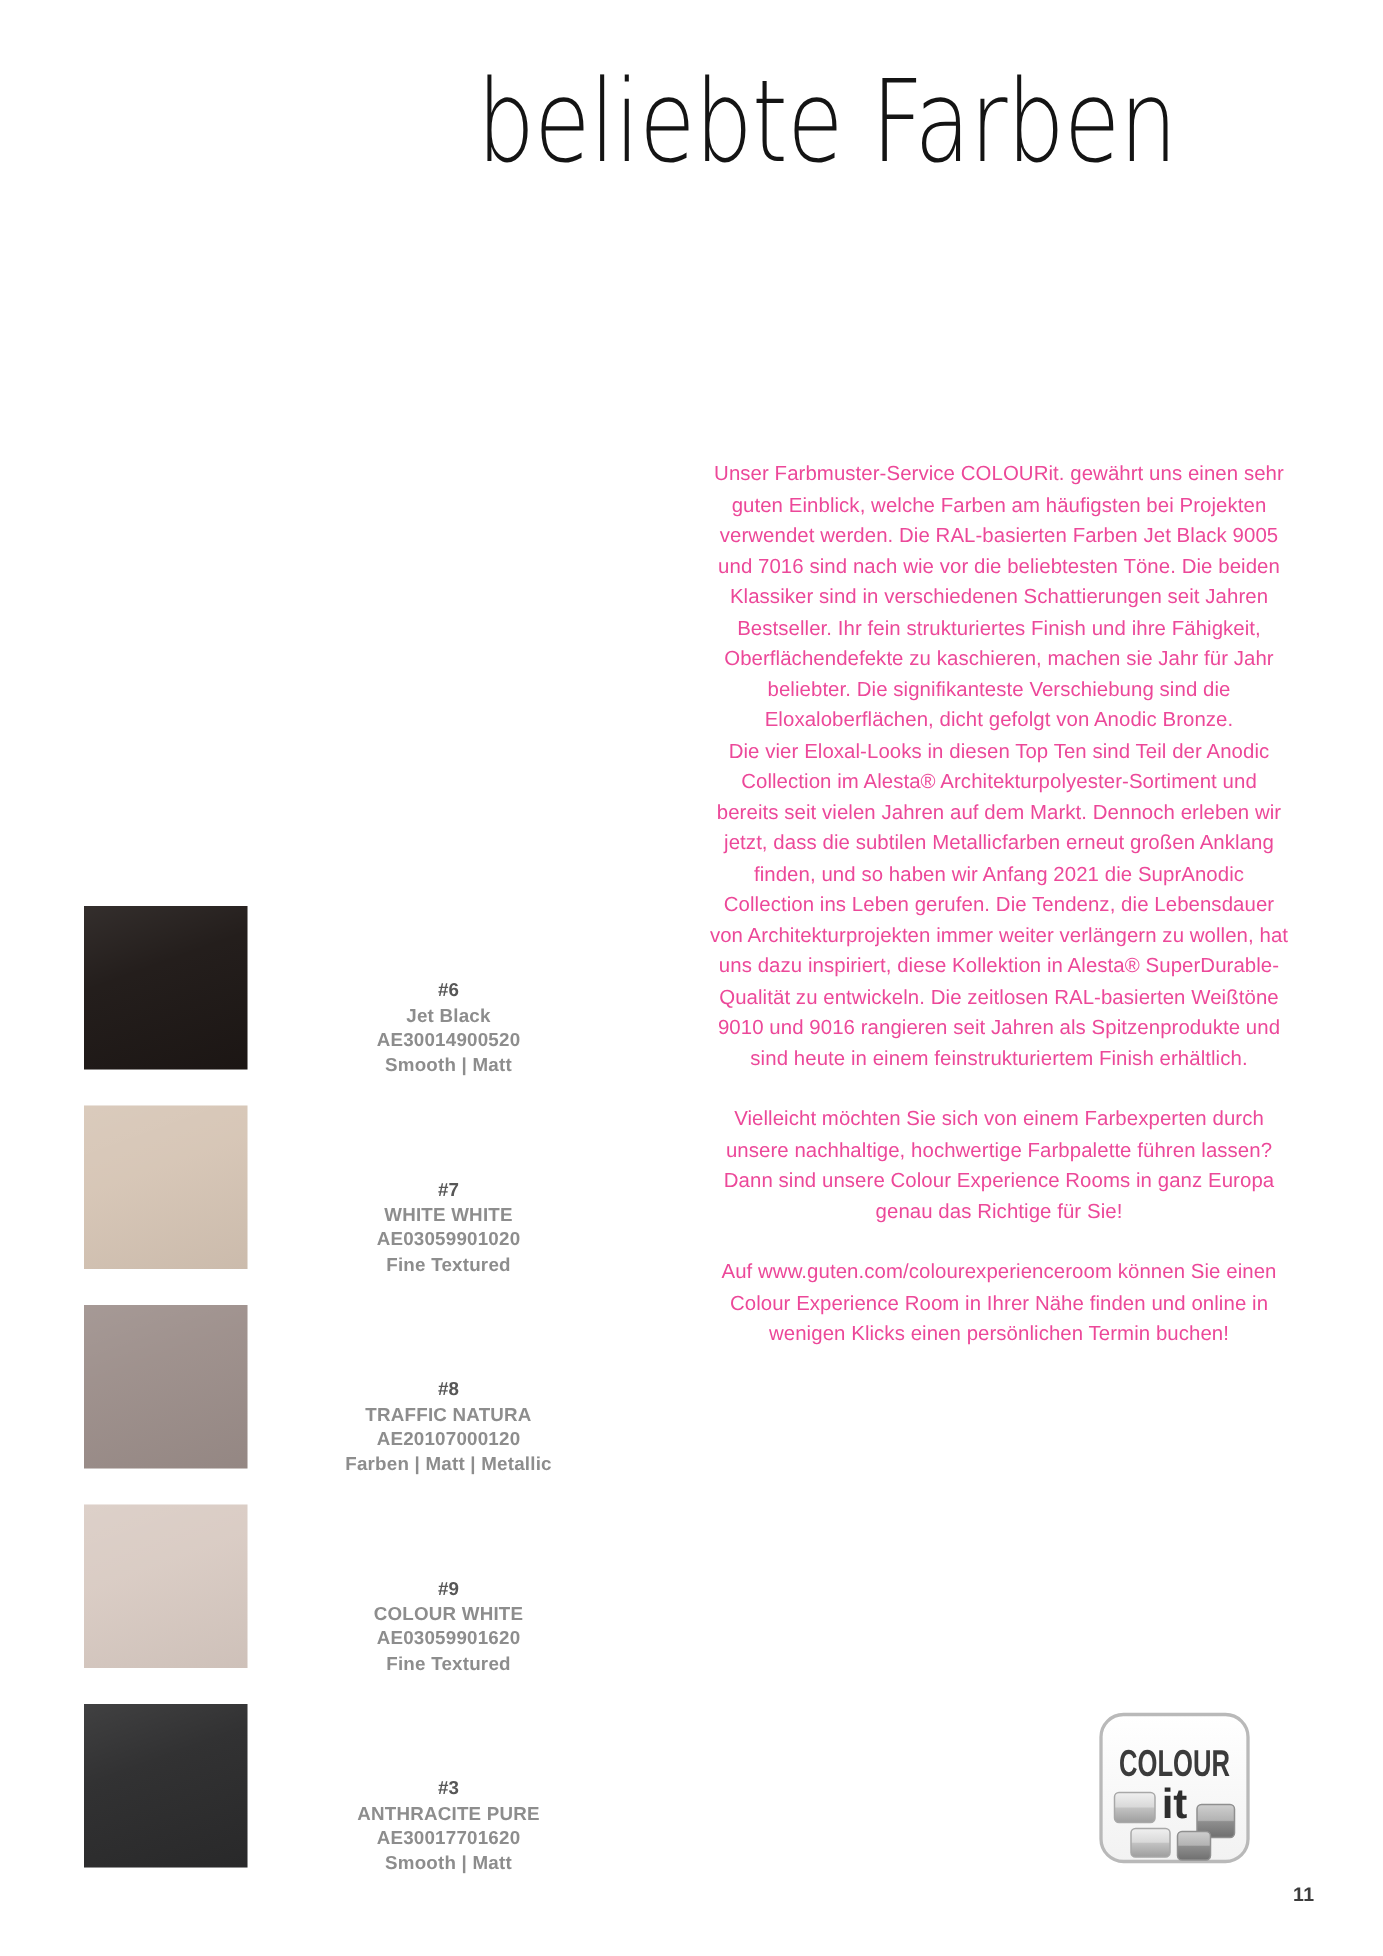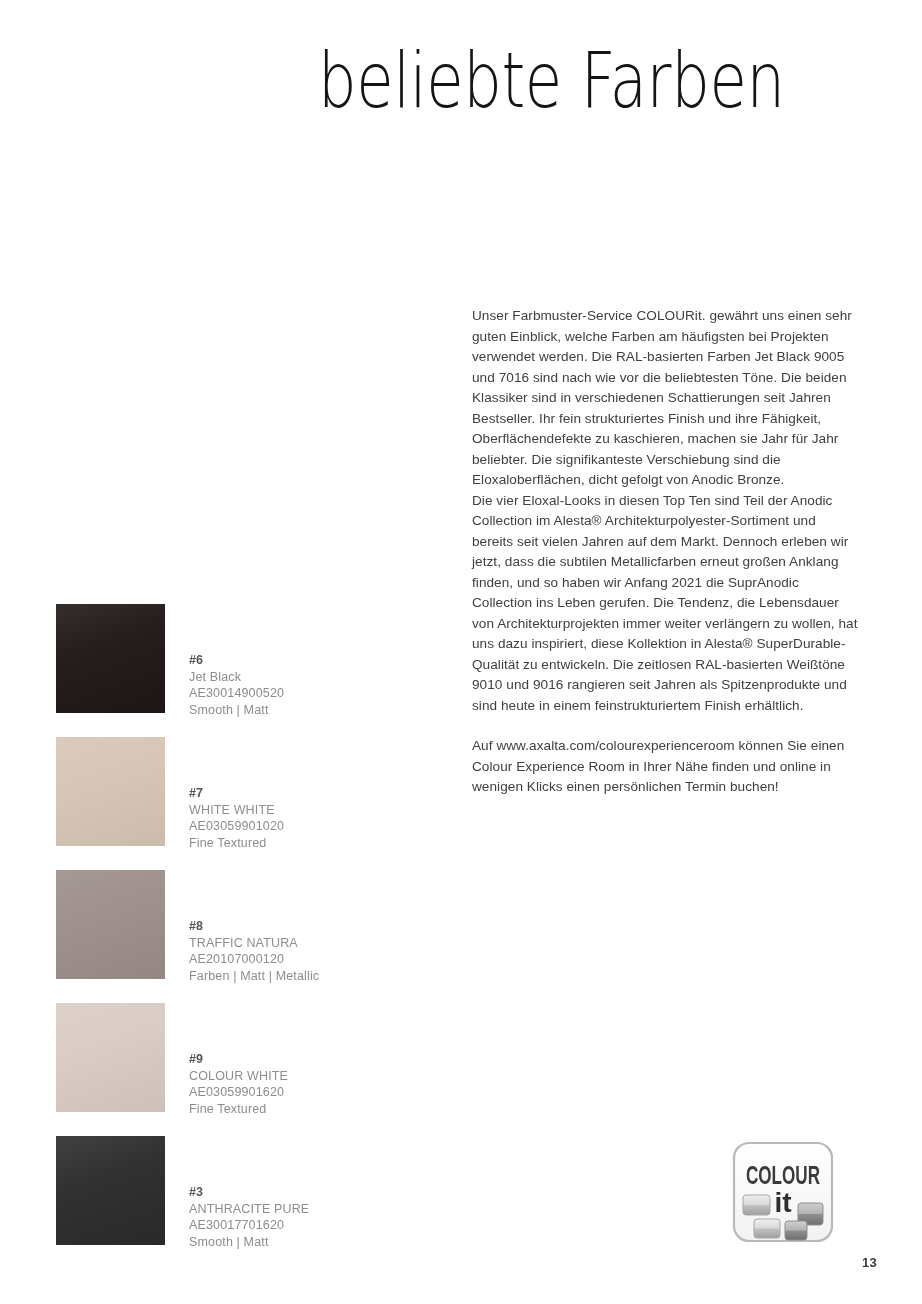--- a/index.html
+++ b/index.html
@@ -10,20 +10,21 @@
   body {
     font-family: "Liberation Sans", sans-serif;
     -webkit-font-smoothing: antialiased;
   }
   #page {
     position: relative;
     width: 922px;
     height: 1304px;
     background: #ffffff;
     overflow: hidden;
+    text-align: center;
   }
 
   
   #page-title {
     position: absolute;
     left: 318px;
     top: 38px;
     width: 560px;
     font-family: "DejaVu Sans", sans-serif;
     font-size: 76px;
@@ -77,36 +78,36 @@
     font-size: 12.5px;
     font-weight: bold;
     color: #575757;
     line-height: 16.5px;
     letter-spacing: 0.1px;
   }
   .swatch-name,
   .swatch-code,
   .swatch-finish {
     font-size: 12.5px;
-    font-weight: normal;
+    font-weight: bold;
     color: #8d8d8d;
     line-height: 16.5px;
     letter-spacing: 0.15px;
     white-space: nowrap;
   }
 
   
   #body-copy {
     position: absolute;
     left: 472px;
     top: 306px;
     width: 388px;
     font-size: 13.6px;
     line-height: 20.5px;
-    color: #404040;
+    color: #ec4899;
     letter-spacing: 0.05px;
   }
   #body-copy p {
     margin: 0;
   }
   #body-copy p.gap-before {
     margin-top: 20px;
   }
 
   
@@ -206,21 +207,22 @@
         <div class="swatch-code">AE30017701620</div>
         <div class="swatch-finish">Smooth | Matt</div>
       </div>
     </div>
 
   </div>
 
   <div id="body-copy">
     <p>Unser Farbmuster-Service COLOURit. gewährt uns einen sehr guten Einblick, welche Farben am häufigsten bei Projekten verwendet werden. Die RAL-basierten Farben Jet Black 9005 und 7016 sind nach wie vor die beliebtesten Töne. Die beiden Klassiker sind in verschiedenen Schattierungen seit Jahren Bestseller. Ihr fein strukturiertes Finish und ihre Fähigkeit, Oberflächendefekte zu kaschieren, machen sie Jahr für Jahr beliebter. Die signifikanteste Verschiebung sind die Eloxaloberflächen, dicht gefolgt von Anodic Bronze.</p>
     <p>Die vier Eloxal-Looks in diesen Top Ten sind Teil der Anodic Collection im Alesta® Architekturpolyester-Sortiment und bereits seit vielen Jahren auf dem Markt. Dennoch erleben wir jetzt, dass die subtilen Metallicfarben erneut großen Anklang finden, und so haben wir Anfang 2021 die SuprAnodic Collection ins Leben gerufen. Die Tendenz, die Lebensdauer von Architekturprojekten immer weiter verlängern zu wollen, hat uns dazu inspiriert, diese Kollektion in Alesta® SuperDurable-Qualität zu entwickeln. Die zeitlosen RAL-basierten Weißtöne 9010 und 9016 rangieren seit Jahren als Spitzenprodukte und sind heute in einem feinstrukturiertem Finish erhältlich.</p>
-    <p class="gap-before">Auf www.axalta.com/colourexperienceroom können Sie einen Colour Experience Room in Ihrer Nähe finden und online in wenigen Klicks einen persönlichen Termin buchen!</p>
+    <p class="gap-before">Vielleicht möchten Sie sich von einem Farbexperten durch unsere nachhaltige, hochwertige Farbpalette führen lassen? Dann sind unsere Colour Experience Rooms in ganz Europa genau das Richtige für Sie!</p>
+    <p class="gap-before">Auf www.guten.com/colourexperienceroom können Sie einen Colour Experience Room in Ihrer Nähe finden und online in wenigen Klicks einen persönlichen Termin buchen!</p>
   </div>
 
   <div id="colourit-logo">
     <svg viewBox="0 0 104 104" xmlns="http://www.w3.org/2000/svg" aria-hidden="true">
       <defs>
         <linearGradient id="tileGrad" x1="0" y1="0" x2="0" y2="1">
           <stop offset="0%" stop-color="#f0f0f0"></stop>
           <stop offset="48%" stop-color="#d9d9d9"></stop>
           <stop offset="52%" stop-color="#c2c2c2"></stop>
           <stop offset="100%" stop-color="#9e9e9e"></stop>
@@ -243,15 +245,15 @@
 
       <text x="52" y="72" text-anchor="middle" font-family="'Liberation Sans', sans-serif" font-size="28" font-weight="bold" fill="#2e2e2e">it</text>
 
       <rect x="12" y="55" width="27" height="20" rx="3" ry="3" fill="url(#tileGrad)" stroke="#a8a8a8" stroke-width="1"></rect>
       <rect x="67" y="63" width="25" height="22" rx="3" ry="3" fill="url(#tileGradDark)" stroke="#8f8f8f" stroke-width="1"></rect>
       <rect x="23" y="79" width="26" height="19" rx="3" ry="3" fill="url(#tileGrad)" stroke="#a8a8a8" stroke-width="1"></rect>
       <rect x="54" y="81" width="22" height="19" rx="3" ry="3" fill="url(#tileGradDark)" stroke="#8f8f8f" stroke-width="1"></rect>
     </svg>
   </div>
 
-  <div id="page-number">13</div>
+  <div id="page-number">11</div>
 
 </div>
 
 </body></html>

